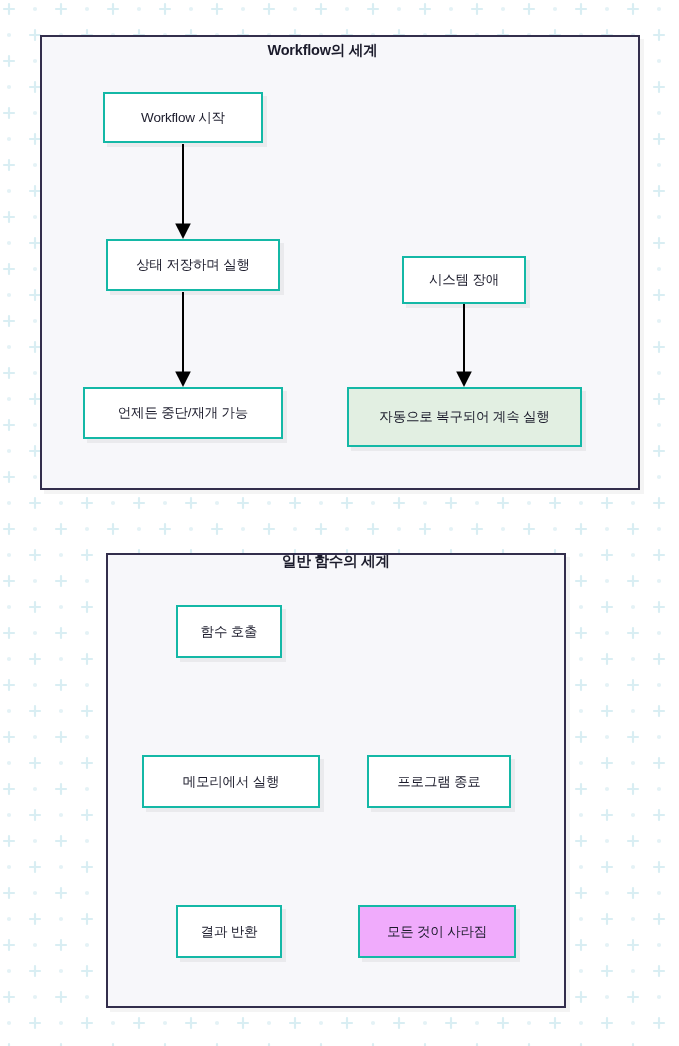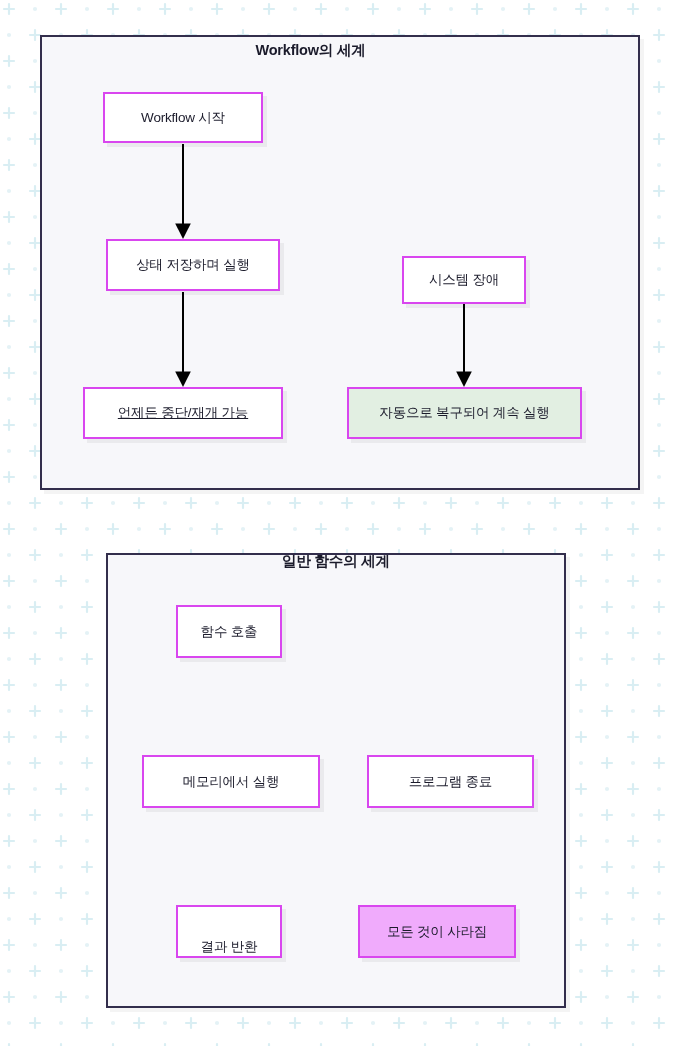--- a/index.html
+++ b/index.html
@@ -50,21 +50,21 @@
     font-size: 14.5px;
     font-weight: 700;
     color: #1b1b2b;
     letter-spacing: -0.2px;
     white-space: nowrap;
   }
 
   .node {
     position: absolute;
     box-sizing: border-box;
-    border: 2px solid #d946ef;
+    border: 2px solid #14b8a6;
     background: #ffffff;
     display: flex;
     align-items: center;
     justify-content: center;
     font-size: 13.5px;
     color: #1b1b2b;
     letter-spacing: -0.2px;
     box-shadow: 4px 4px 0 0 rgba(0,0,0,0.05);
     white-space: nowrap;
   }
@@ -102,21 +102,21 @@
     </pattern>
   </defs>
   <rect width="679" height="1046" fill="#ffffff"></rect>
   <rect width="679" height="1046" fill="url(#dotplus)"></rect>
 </svg>
 
 <div id="diagram-canvas">
 
   <div class="panel" style="left:40px; top:35px; width:600px; height:455px;">
   </div>
-  <div class="panel-title" style="left:44px; top:41px; width:533px;text-align:center;">Workflow의 세계</div>
+  <div class="panel-title" style="left:56px; top:41px; width:533px;text-align:center;">Workflow의 세계</div>
 
   <svg class="arrows" width="679" height="1046" viewBox="0 0 679 1046" style="position:absolute; left:0; top:0;">
     <defs>
       <marker id="ah" markerWidth="9" markerHeight="9" refX="4.2" refY="4.5" orient="auto" markerUnits="strokeWidth">
         <path d="M0.4,0.6 L8.2,4.5 L0.4,8.4 z" fill="#000000"></path>
       </marker>
     </defs>
 
     <line x1="183" y1="144" x2="183" y2="231" stroke="#000000" stroke-width="2" marker-end="url(#ah)"></line>
 
@@ -132,49 +132,49 @@
   </svg>
 
   <div class="node" style="left:103px; top:92px; width:160px; height:51px;">
     <span>Workflow 시작</span>
   </div>
 
   <div class="node" style="left:96px; top:239px; width:174px; height:52px;margin-left:10px;">
     <span>상태 저장하며 실행</span>
   </div>
 
-  <div class="node" style="left:83px; top:387px; width:200px; height:52px;text-decoration:underline;">
+  <div class="node" style="left:83px; top:387px; width:200px; height:52px;">
     <span>언제든 중단/재개 가능</span>
   </div>
 
   <div class="node" style="left:402px; top:256px; width:124px; height:48px;">
     <span>시스템 장애</span>
   </div>
 
-  <div class="node green" style="left:347px; top:387px; width:235px; height:52px;">
+  <div class="node green" style="left:347px; top:387px; width:235px; height:60px;">
     <span>자동으로 복구되어 계속 실행</span>
   </div>
 
   <div class="panel" style="left:106px; top:553px; width:460px; height:455px;">
   </div>
   <div class="panel-title" style="left:106px; top:552px; width:460px;">일반 함수의 세계</div>
 
   <div class="node" style="left:176px; top:605px; width:106px; height:53px;">
     <span>함수 호출</span>
   </div>
 
   <div class="node" style="left:142px; top:755px; width:178px; height:53px;">
     <span>메모리에서 실행</span>
   </div>
 
-  <div class="node" style="left:176px; top:905px; width:106px; height:53px;align-items:flex-end;">
+  <div class="node" style="left:176px; top:905px; width:106px; height:53px;">
     <span>결과 반환</span>
   </div>
 
-  <div class="node" style="left:367px; top:755px; width:167px; height:53px;">
+  <div class="node" style="left:367px; top:755px; width:144px; height:53px;">
     <span>프로그램 종료</span>
   </div>
 
   <div class="node pink" style="left:358px; top:905px; width:158px; height:53px;">
     <span>모든 것이 사라짐</span>
   </div>
 
 </div>
 
 </body></html>

